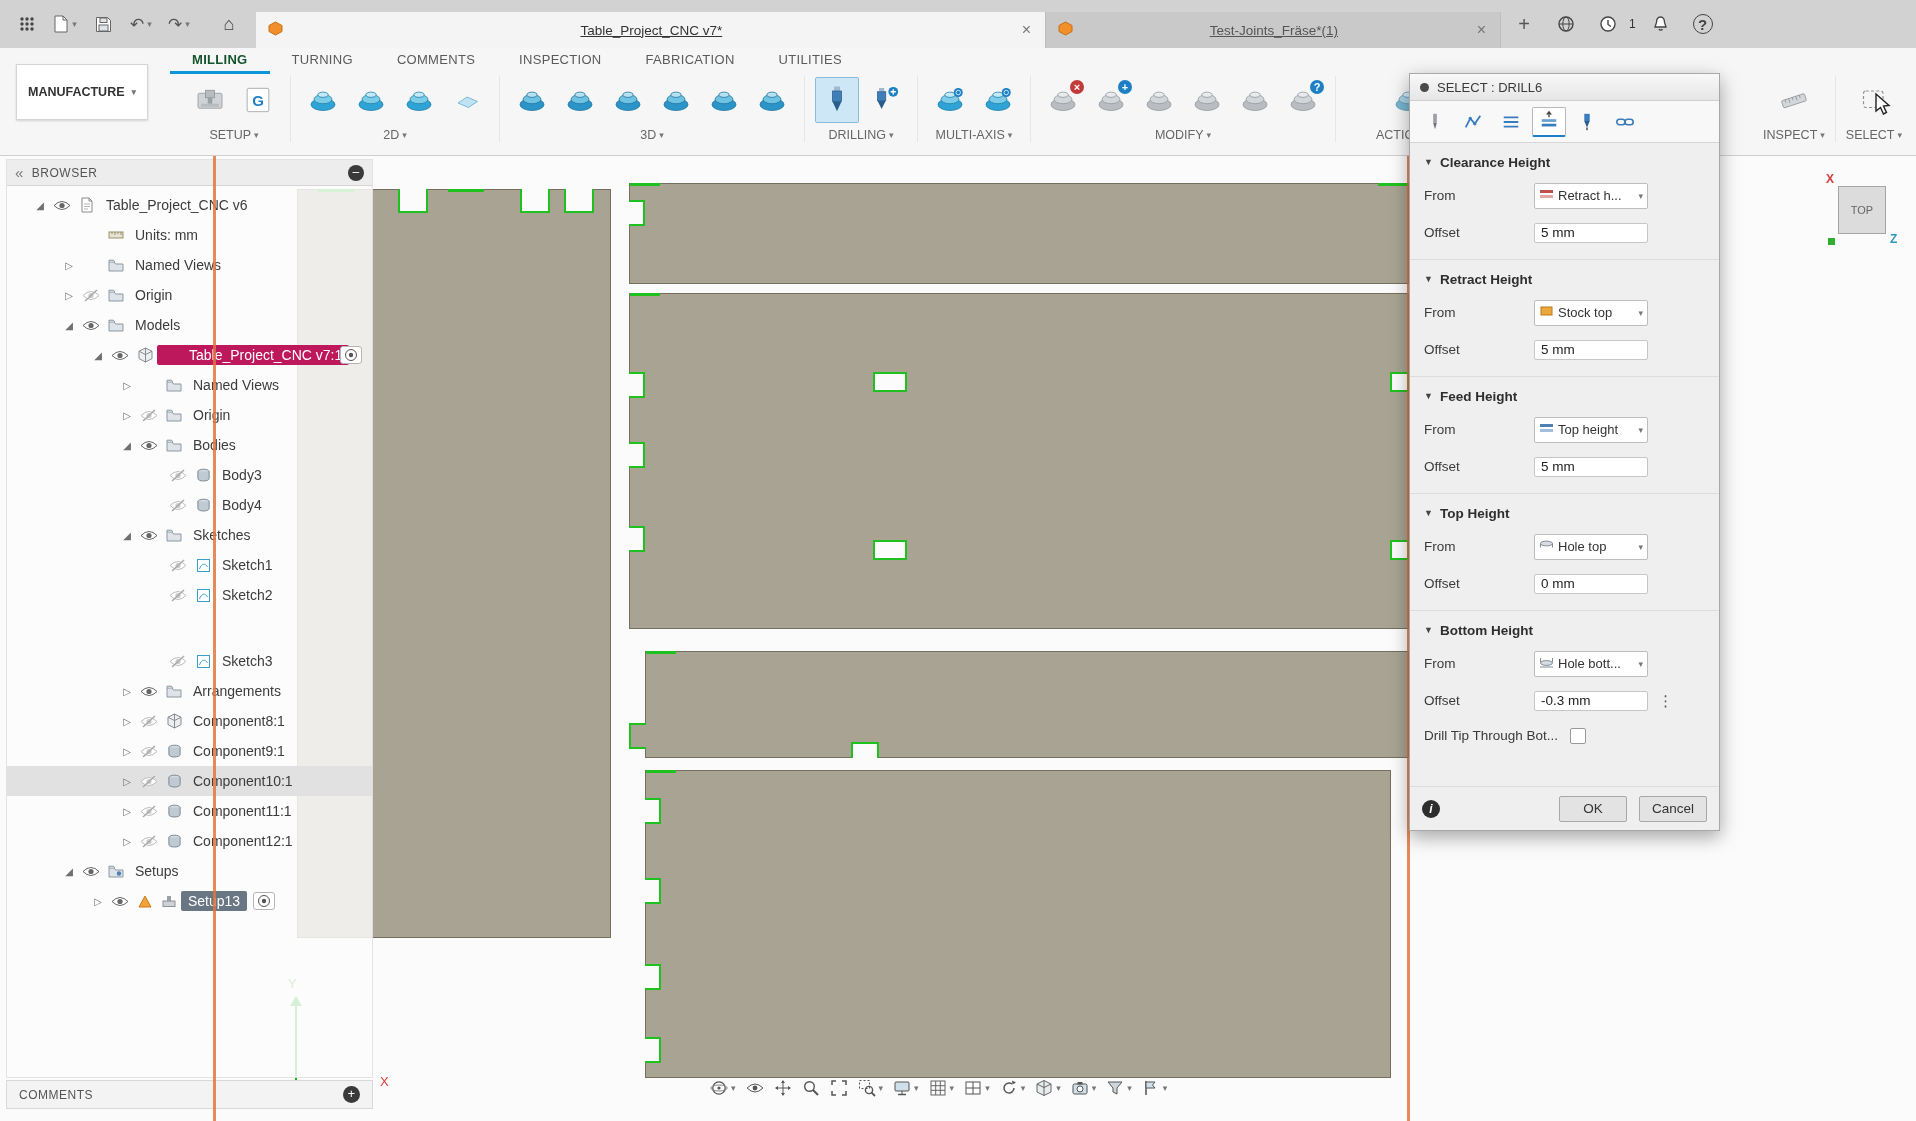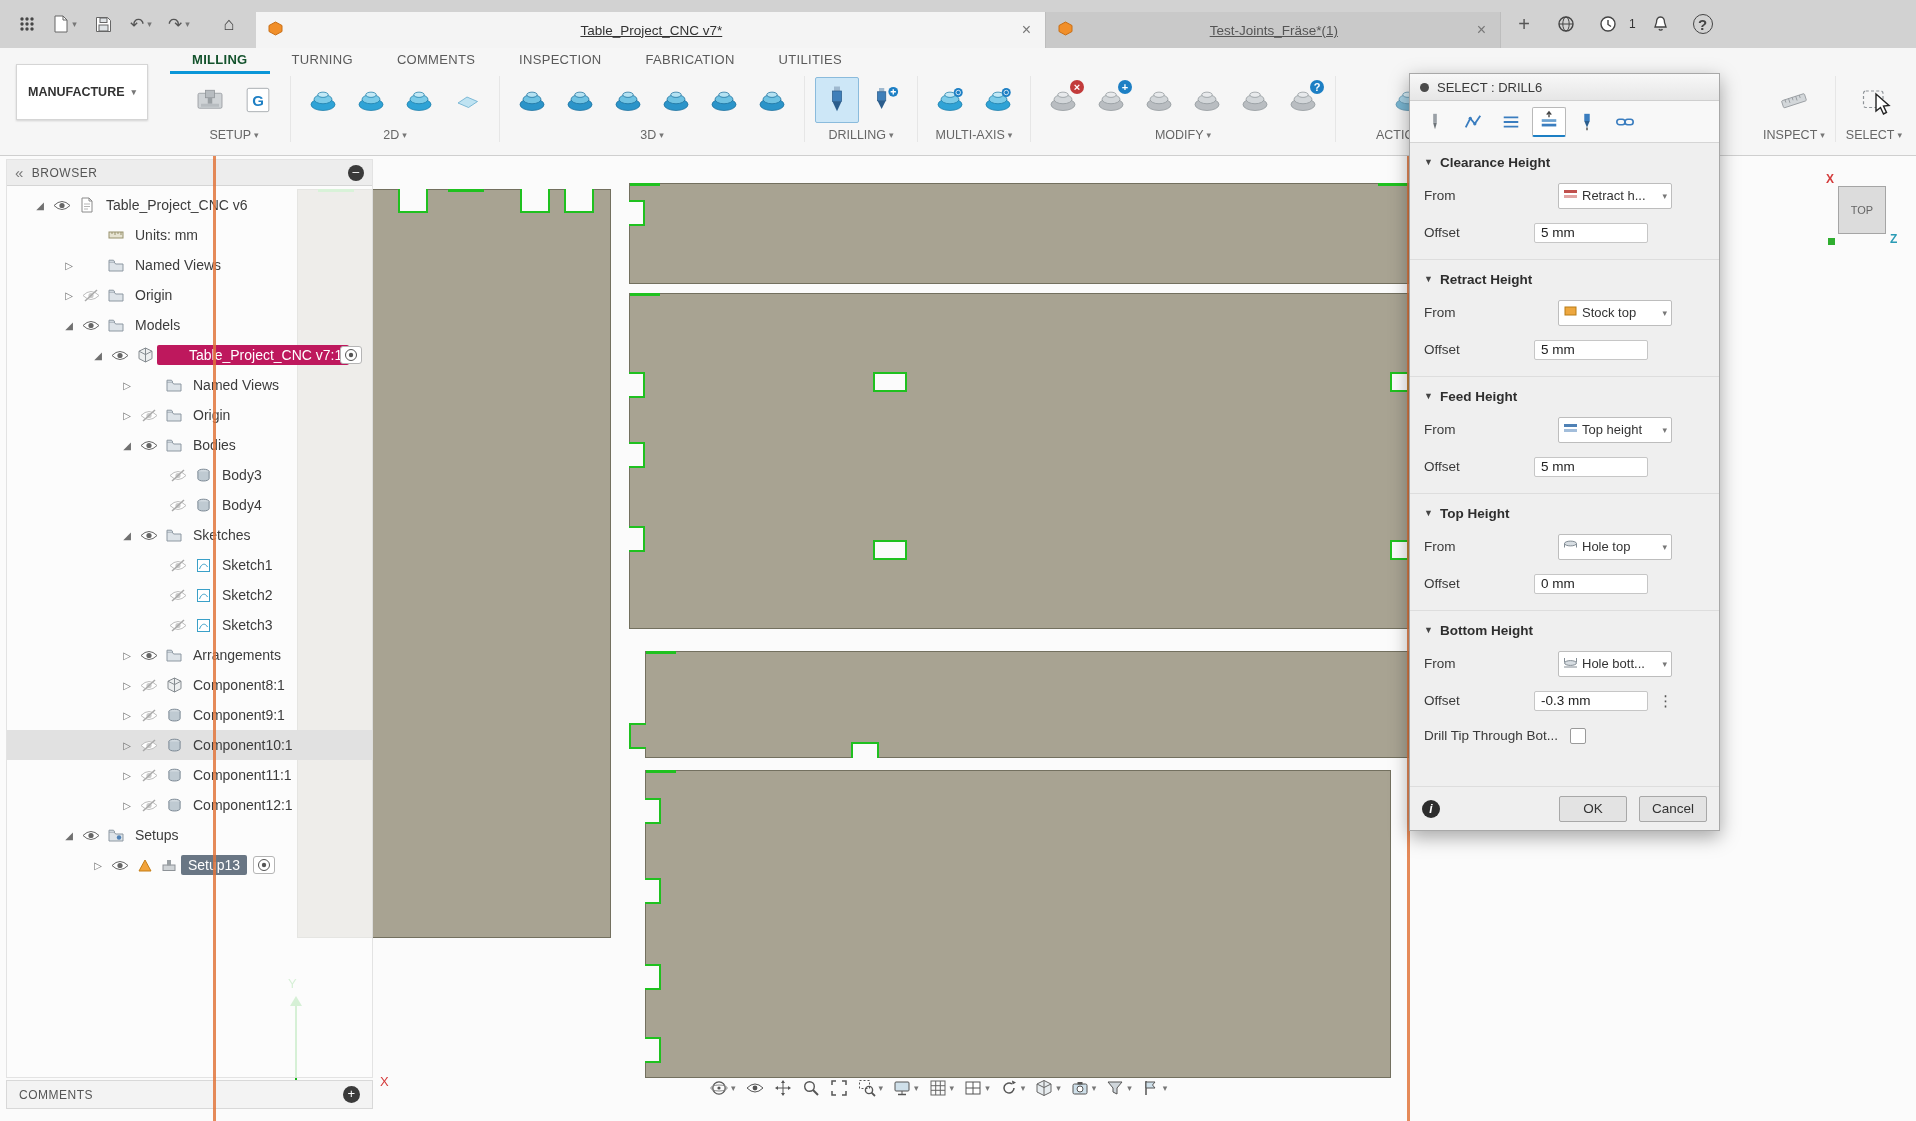--- a/index.html
+++ b/index.html
@@ -126,21 +126,21 @@
   .dlg-body{flex:1;overflow:hidden;}
   .dsec{padding:4px 14px 8px 14px;border-top:1px solid #ddd;}
   .dsec:first-child{border-top:none;}
   .dsec-h{display:flex;align-items:center;gap:7px;height:30px;cursor:pointer;}
   .dsec-h .tri{font-size:9px;color:#444;}
   .dsec-t{font-size:13.5px;font-weight:bold;color:#2e2e2e;}
   .drow{display:flex;align-items:center;height:37px;position:relative;}
   .dlab{width:110px;font-size:13.5px;color:#3a3a3a;flex:none;}
   .dlab.wide{width:146px;}
   .ddrop{width:114px;height:26px;background:#fff;border:1px solid #bdbdbd;border-radius:2px;display:flex;
-    align-items:center;gap:4px;padding:0 4px;font-size:13px;color:#333;cursor:pointer;margin-left:24px;}
+    align-items:center;gap:4px;padding:0 4px;font-size:13px;color:#333;cursor:pointer;}
   .ddrop .dval{flex:1;overflow:hidden;white-space:nowrap;}
   .dinp{width:114px;height:20px;border:1px solid #c6c6c6;border-radius:2px;padding:0 6px;font-size:13.5px;
     color:#222;font-family:"Liberation Sans",sans-serif;}
   .dmore{margin-left:10px;color:#555;font-size:15px;cursor:pointer;}
   .chk{width:16px;height:16px;background:#fff;border:1px solid #9a9a9a;border-radius:2px;cursor:pointer;}
   .dchk{height:33px;}
   .dlg-footer{position:absolute;left:0;right:0;bottom:0;height:44px;display:flex;align-items:center;
     padding:0 12px;border-top:1px solid #ddd;}
   .dinfo{width:18px;height:18px;border-radius:50%;background:#2d2d2d;color:#fff;font-size:12px;
     font-style:italic;font-weight:bold;display:flex;align-items:center;justify-content:center;cursor:pointer;}
@@ -894,21 +894,21 @@
             </svg>
           </span>
           <span class="ticon">
             <svg width="15" height="15" viewBox="0 0 15 15">
               <rect x="1.5" y="1.5" width="12" height="12" fill="#fff" stroke="#3aa0c8"></rect>
               <path d="M3.5 11 C5.5 5 9.5 5 11.5 9" stroke="#3aa0c8" fill="none"></path>
             </svg>
           </span>
           <span class="tlabel ">Sketch2</span>
         </div>
-        <div class="trow " style="padding-left: 140px;">
+        <div class="trow " style="padding-left: 140px; margin-top: 36px;">
           <span class="tarrow"></span>
           <span class="teye">
             <svg width="18" height="13" viewBox="0 0 18 13">
               <path d="M1 6.5 Q9 -1.5 17 6.5 Q9 14.5 1 6.5 z" fill="#fff" stroke="#bdbdbd"></path>
               <circle cx="9" cy="6.5" r="2.6" fill="#ccc"></circle>
               <line x1="3" y1="12" x2="15" y2="1" stroke="#aaa" stroke-width="1.5"></line>
             </svg>
           </span>
           <span class="ticon">
             <svg width="15" height="15" viewBox="0 0 15 15">

